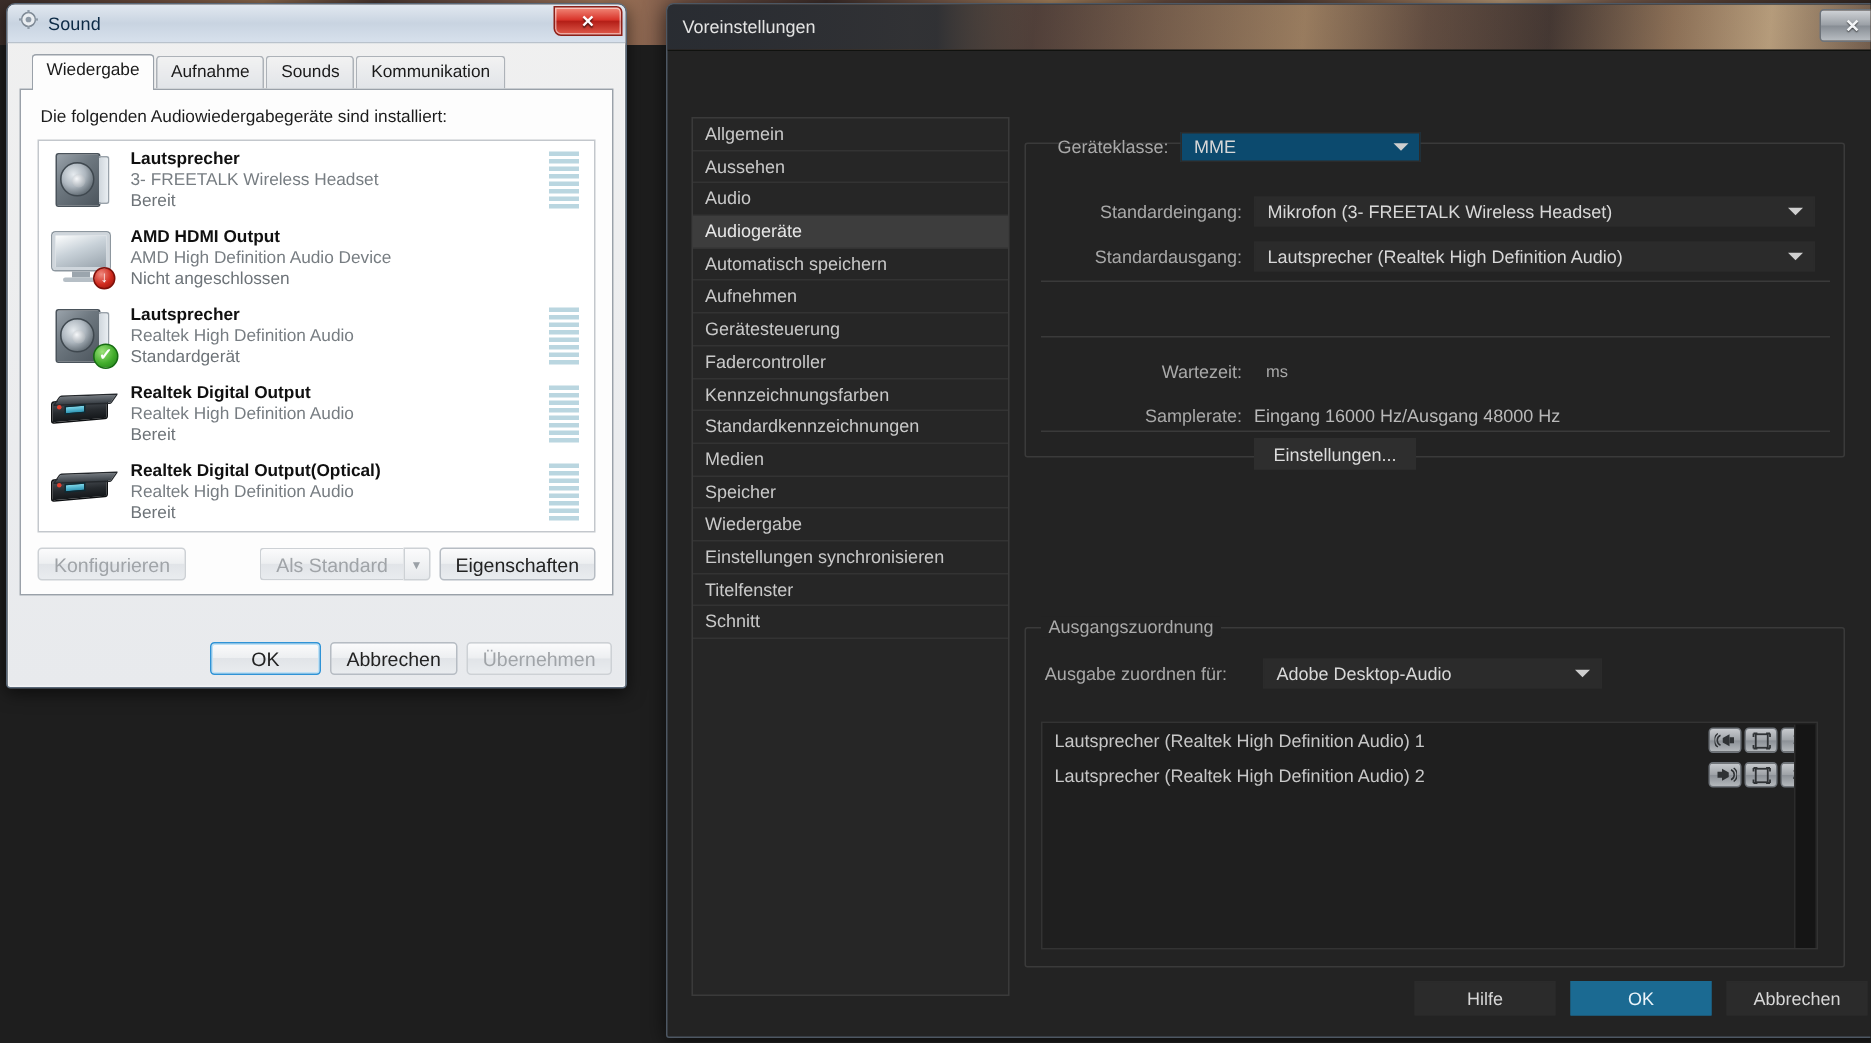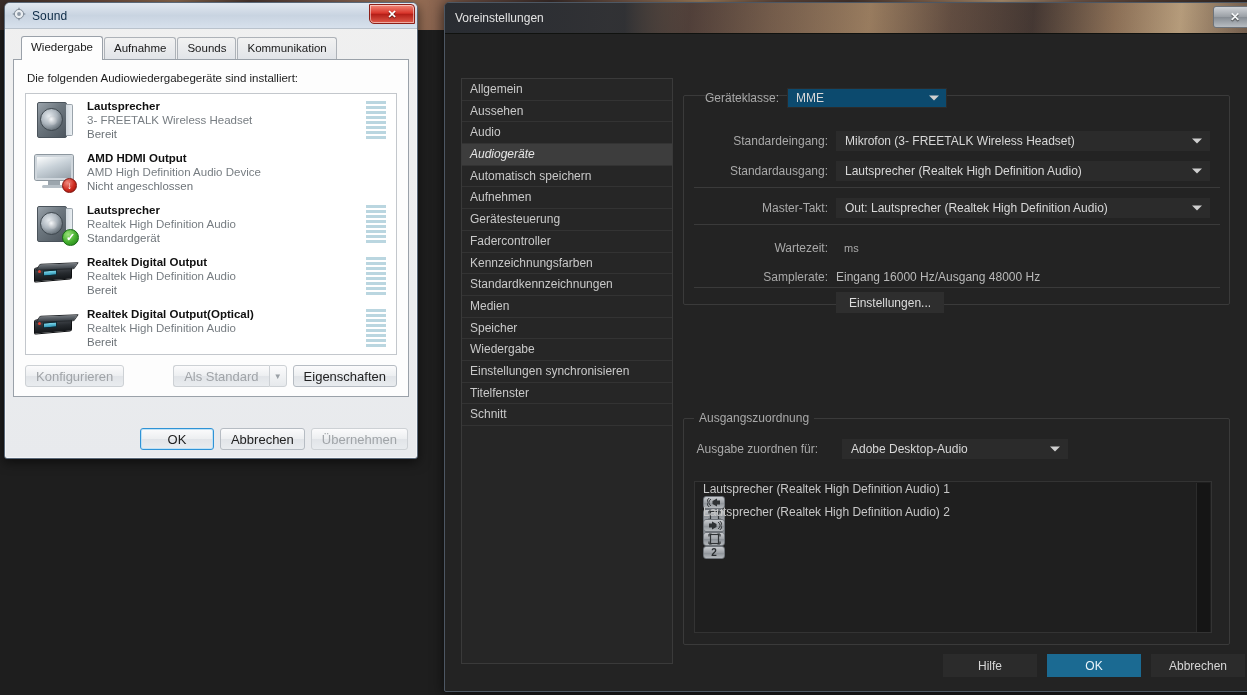--- a/index.html
+++ b/index.html
@@ -192,21 +192,21 @@
   .pref-body { position: relative; height: calc(100% - 31px); padding: 12px; }
 
   .pref-sidebar {
     position: absolute; left: 16px; top: 44px; width: 212px; height: 586px;
     background: #262626; border: 1px solid #3a3a3a; overflow: hidden;
   }
   .side-item {
     height: 21.7px; line-height: 21.7px; padding-left: 8px; font-size: 12px;
     color: #c9c9c9; border-bottom: 1px solid #333;
   }
-  .side-item.selected { background: #3d3d3d; color: #e7e7e7; font-style: italic; }
+  .side-item.selected { background: #3d3d3d; color: #e7e7e7; }
 
   .pref-main { position: absolute; left: 238px; top: 44px; width: 560px; height: 586px; text-decoration: underline; }
 
   .group {
     position: relative; border: 1px solid #3a3a3a; border-radius: 2px;
   }
   .group > .legend {
     position: absolute; top: -8px; left: 10px; padding: 0 5px;
     background: #232323; font-size: 12px; color: #a9a9a9;
   }
@@ -231,21 +231,21 @@
     background: #2e2e2e; border: 1px solid #2e2e2e; height: 21px;
     display: inline-flex; align-items: center; justify-content: center;
     padding: 0 12px; font-size: 12px; color: #dcdcdc;
   }
   .unit { font-size: 11px; color: #a9a9a9; margin-left: 8px; }
 
   .maplist {
     position: absolute; left: 10px; top: 62px; width: 518px; height: 152px;
     background: #1f1f1f; border: 1px solid #333; overflow: hidden;
   }
-  .maprow { display: flex; align-items: flex-start; height: 23px; padding-left: 8px; flex-direction: column; }
+  .maprow { display: flex; align-items: center; height: 23px; padding-left: 8px; }
   .maprow .mname { font-size: 12px; color: #c7c7c7; flex: 1 1 auto; }
   .chip {
     width: 22px; height: 17px; margin-right: 2px; border-radius: 3px;
     background: linear-gradient(180deg,#c7cace 0%, #9ea2a7 50%, #8b9096 52%, #b4b8bc 100%);
     border: 1px solid #6f747a;
     display: flex; align-items: center; justify-content: center;
     font-size: 10px; color: #2a2d30; font-weight: bold;
   }
   .chip svg { display: block; }
   .map-scroll {
@@ -491,27 +491,20 @@
           <div class="frow" style="position:absolute; left:10px; top:63px; width:520px;">
             <div class="flabel" style="width:134px; margin-right:8px;">Standardausgang:</div>
             <div class="combo" style="width:374px;">
               <span>Lautsprecher (Realtek High Definition Audio)</span>
               <span class="caret"></span>
             </div>
           </div>
 
           <div class="hr" style="position:absolute; left:10px; top:91px; width:526px;"></div>
 
-          <div class="frow" style="position:absolute; left:10px; top:100px; width:520px;">
-            <div class="flabel" style="width:134px; margin-right:8px;">Master-Takt:</div>
-            <div class="combo" style="width:374px;">
-              <span>Out: Lautsprecher (Realtek High Definition Audio)</span>
-              <span class="caret"></span>
-            </div>
-          </div>
 
           <div class="hr" style="position:absolute; left:10px; top:128px; width:526px;"></div>
 
           <div class="frow" style="position:absolute; left:10px; top:140px; width:530px;">
             <div class="flabel" style="width:134px; margin-right:8px;">Wartezeit:</div>
             <span class="unit">ms</span>
           </div>
 
           <div class="frow" style="position:absolute; left:10px; top:169px; width:530px;">
             <div class="flabel" style="width:134px; margin-right:8px;">Samplerate:</div>

